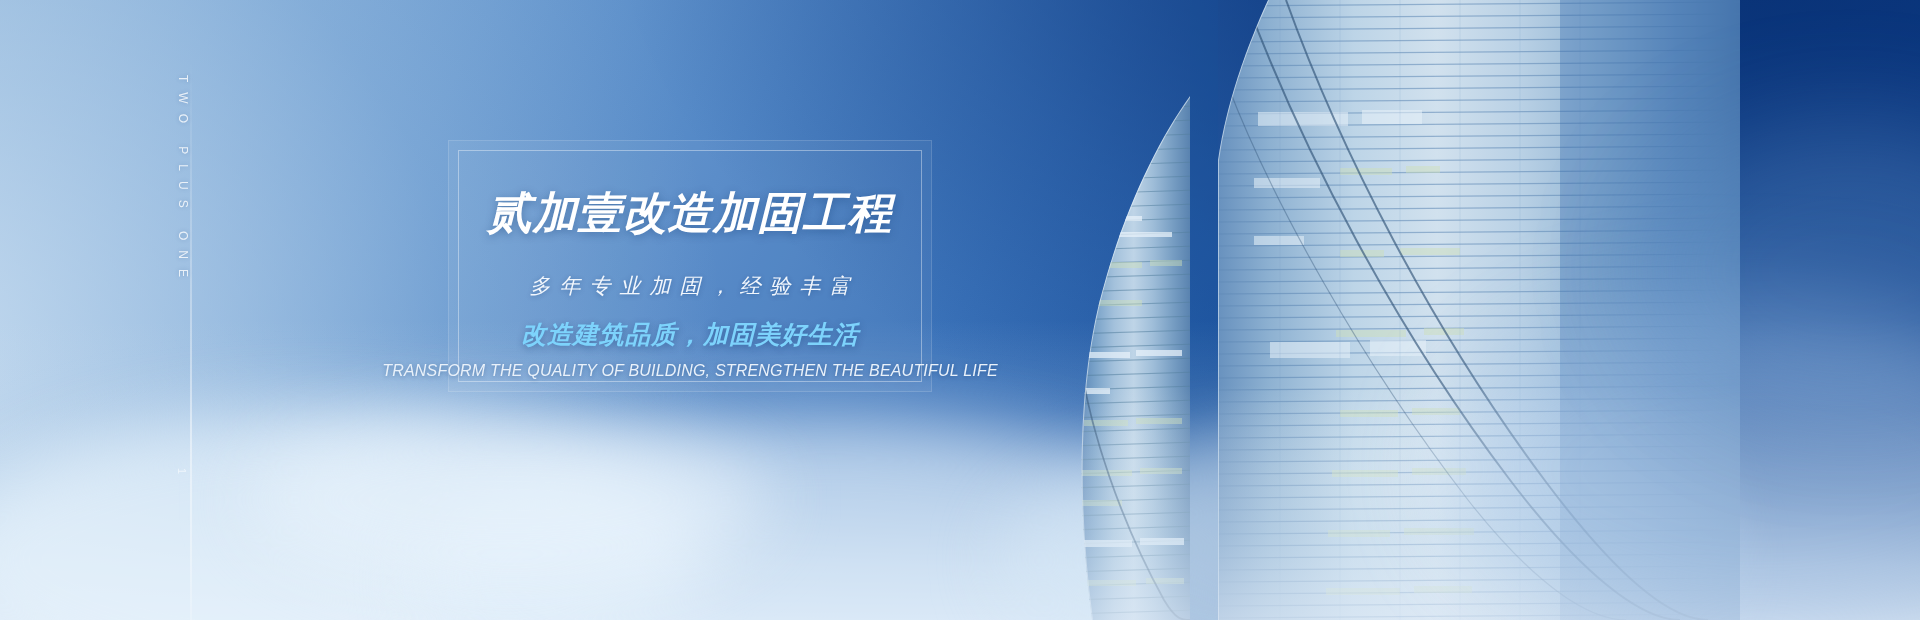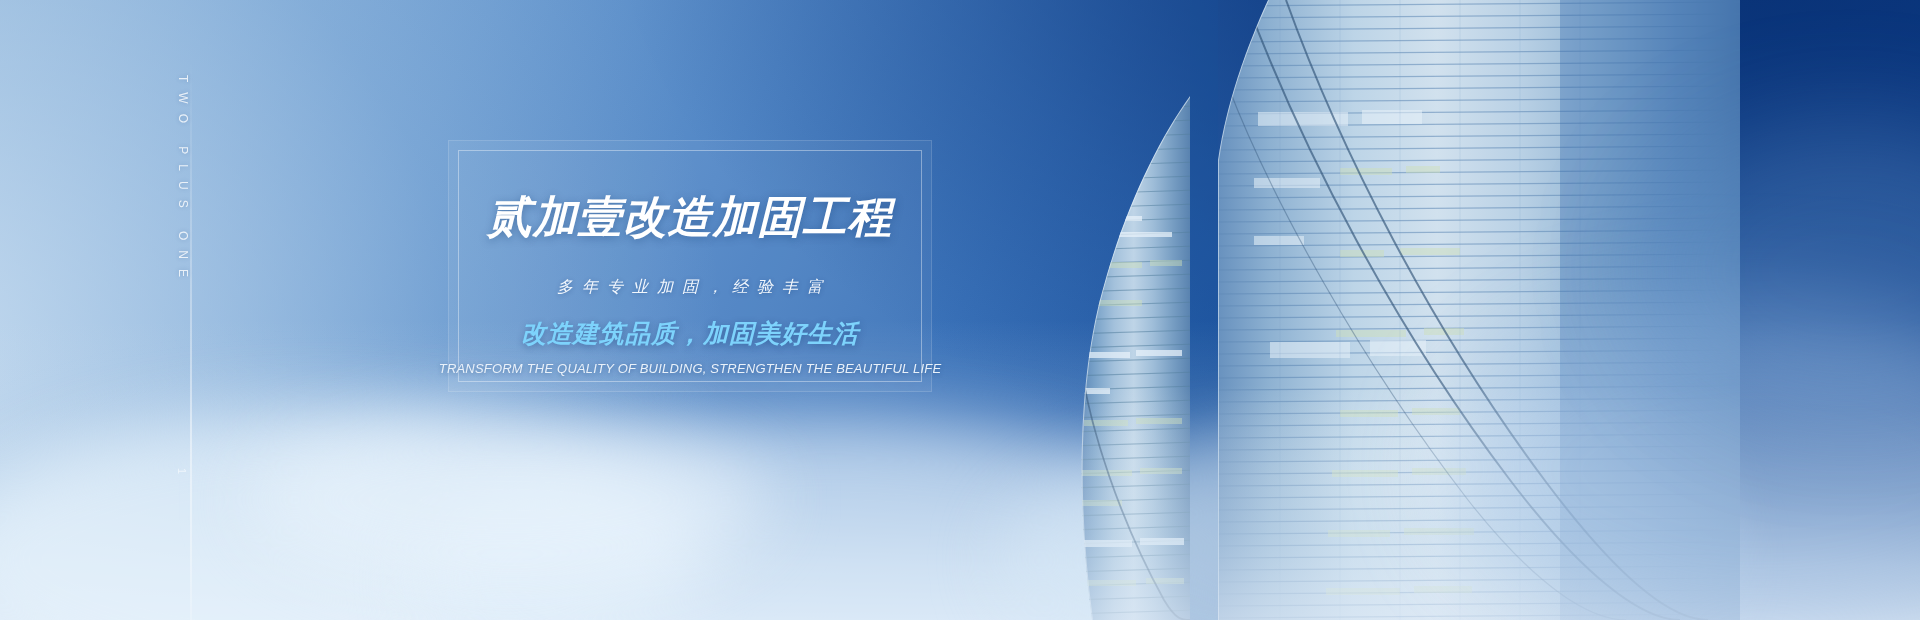--- a/index.html
+++ b/index.html
@@ -160,42 +160,42 @@
     font-size: 44px;
     font-weight: 700;
     letter-spacing: 1px;
     line-height: 1;
     white-space: nowrap;
     text-shadow: 0 2px 8px rgba(10,45,100,0.35);
   }
   .subline {
     margin-top: 40px;
     color: #f2f7fd;
-    font-size: 16px;
+    font-size: 21px;
     font-weight: 400;
     letter-spacing: 9px;
     text-indent: 9px;
     line-height: 1;
     white-space: nowrap;
     text-shadow: 0 1px 5px rgba(10,45,100,0.32);
   }
   .tagline {
     margin-top: 26px;
     color: #7dd3fc;
     font-size: 25px;
     font-weight: 700;
     letter-spacing: 1px;
     line-height: 1;
     white-space: nowrap;
     text-shadow: 0 2px 7px rgba(10,45,100,0.38);
   }
   .tagline-en {
     margin-top: 16px;
     color: #e9f1fa;
-    font-size: 13px;
+    font-size: 16px;
     font-weight: 400;
     letter-spacing: 0.2px;
     line-height: 1;
     white-space: nowrap;
     text-shadow: 0 1px 4px rgba(10,45,100,0.35);
   }
 </style>
 </head>
 <body>
 

